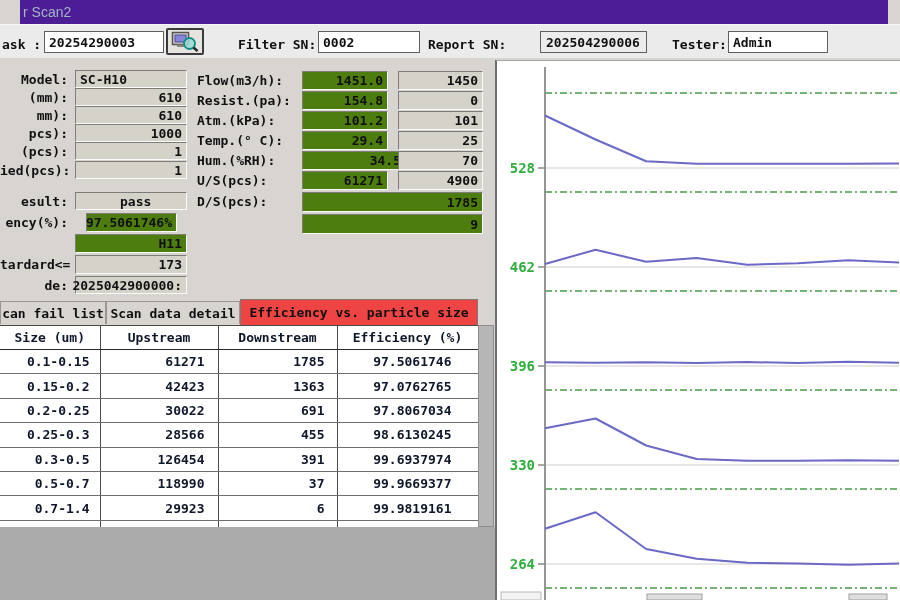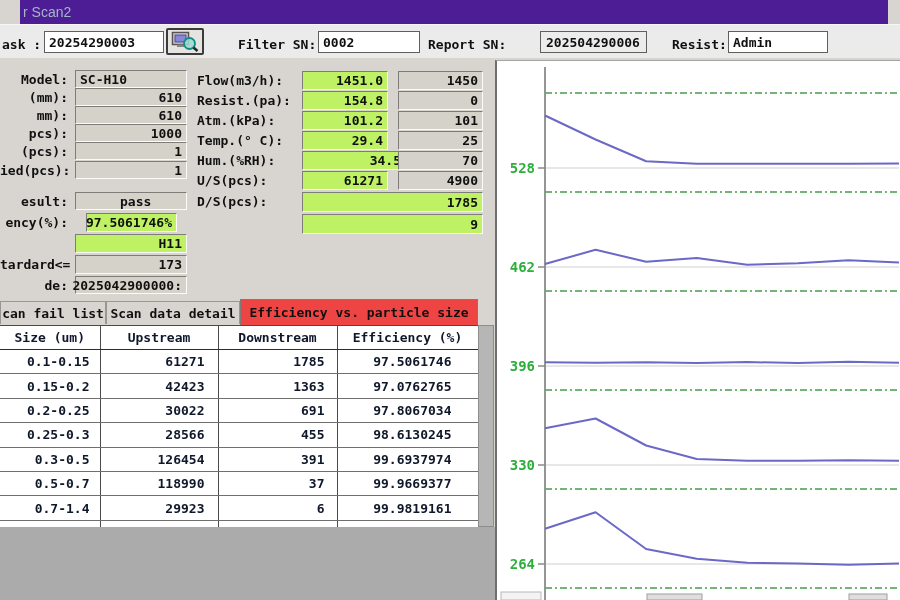--- a/index.html
+++ b/index.html
@@ -23,21 +23,21 @@
   #mainbg{left:0;top:58px;width:495px;height:542px;background:#d8d5d1;}
   #belowtable{left:0;top:527px;width:495px;height:73px;background:#ababab;}
   .flbl{position:absolute;font:bold 13px "DejaVu Sans Mono",monospace;color:#101010;
         text-align:right;white-space:pre;}
   .lfl{left:0;width:68px;}
   .mfl{left:197px;text-align:left;}
   .fld{position:absolute;border:1px solid;border-color:#7e7c78 #fbfbfb #fbfbfb #7e7c78;
        font:bold 13px "DejaVu Sans Mono",monospace;color:#101010;display:flex;align-items:center;
        justify-content:flex-end;padding:0 4px;box-sizing:border-box;}
   .fld.gray{background:#d5d2ca;}
-  .fld.white{background:#bef264;}
+  .fld.white{background:#4d7c0f;}
   .fld.leftal{justify-content:flex-start;}
   
   .tab{position:absolute;top:301px;height:23px;background:#d8d5d1;border:1px solid #9a9792;
        border-bottom:none;font:bold 13px "DejaVu Sans Mono",monospace;color:#101010;
        display:flex;align-items:center;justify-content:center;box-sizing:border-box;cursor:pointer;}
   .tab.active{top:299px;height:26px;background:#ef4444;border-color:#7d7b77;z-index:3;}
   
   #ptable{position:absolute;left:0;top:325px;width:478px;border-collapse:collapse;
           background:#fff;table-layout:fixed;}
   #ptable th,#ptable td{border-right:1px solid #4a4a4a;border-bottom:1px solid #6e6e6e;
@@ -69,21 +69,21 @@
     <rect x="4" y="4" width="11" height="7" fill="#8886d8" stroke="#4a48a0" stroke-width="1"></rect>
     <rect x="6" y="13.5" width="7" height="2.5" fill="#8a8782"></rect>
     <circle cx="18.5" cy="12.5" r="5.5" fill="#9fd9d3" fill-opacity="0.85" stroke="#0d8d85" stroke-width="1.8"></circle>
     <line x1="22.5" y1="16.5" x2="26.5" y2="20" stroke="#2a2a2a" stroke-width="2.6"></line>
   </svg>
 </button>
 <span class="tlbl" style="left:238px;">Filter SN:</span>
 <input class="tbin" style="left: 318px; width: 102px;" value="0002">
 <span class="tlbl" style="left:428px;">Report SN:</span>
 <div class="tbbox" style="left:540px;width:107px;">202504290006</div>
-<span class="tlbl" style="left:672px;">Resist:</span>
+<span class="tlbl" style="left:672px;">Tester:</span>
 <input class="tbin" style="left: 728px; width: 100px;" value="Admin">
 
 <div class="abs" id="mainbg"></div>
 
 <span class="flbl lfl" style="top:72px;">Model:</span>
 <span class="flbl lfl" style="top:90px;">(mm):</span>
 <span class="flbl lfl" style="top:108px;">mm):</span>
 <span class="flbl lfl" style="top:126px;">pcs):</span>
 <span class="flbl lfl" style="top:144px;">(pcs):</span>
 <span class="flbl lfl" style="top:163px;">ied(pcs):</span>

